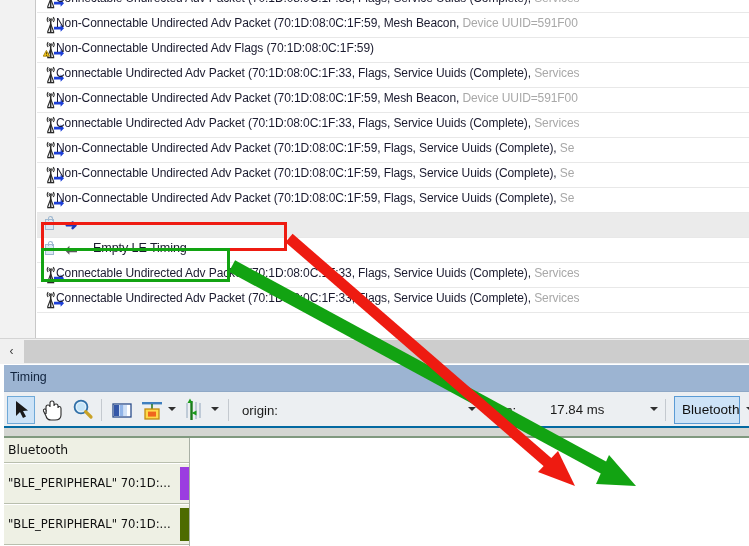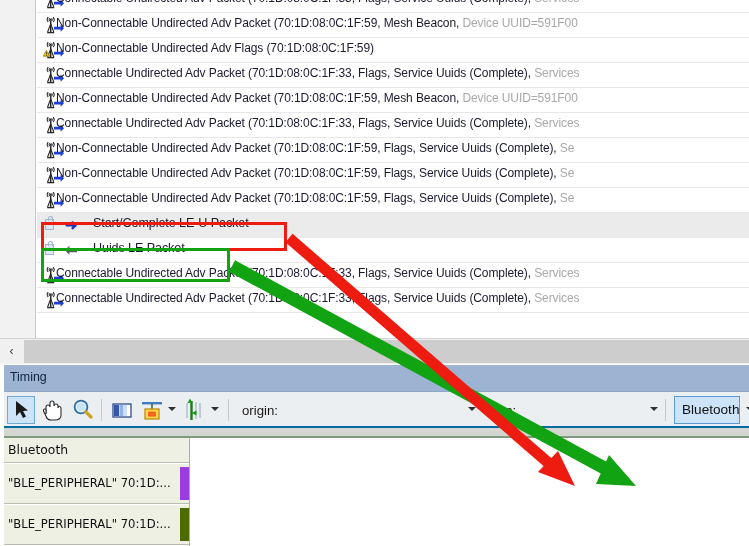--- a/index.html
+++ b/index.html
@@ -453,26 +453,25 @@
               <line x1="7.7" y1="9" x2="4.6" y2="17" stroke="#2a2a2a" stroke-width="1.1"></line>
               <line x1="7.7" y1="9" x2="10.8" y2="17" stroke="#2a2a2a" stroke-width="1.1"></line>
               <path d="M11 11.8 L17.6 11.8 L17.6 9.6 L21 13.2 L17.6 16.8 L17.6 14.6 L11 14.6 Z" fill="#1c3fd8"></path>
             </svg>
           </div>
           <div class="row-text"><span>Non-Connectable Undirected Adv Packet (70:1D:08:0C:1F:59, Flags, Service Uuids (Complete), </span><span class="dim">Se</span></div>
         </div>
         <div class="row lepkt sel" style="position: absolute; left: 0px; right: 0px; top: 213px;">
           <div class="lepkt-lock"></div>
           <div class="lepkt-arrow tx">➜</div>
-          <div class="row-text"><span>Start/Complete LE-U Packet</span></div>
         </div>
         <div class="row lepkt" style="position: absolute; left: 0px; right: 0px; top: 238px;">
           <div class="lepkt-lock"></div>
           <div class="lepkt-arrow rx">⬅</div>
-          <div class="row-text"><span>Uuids LE Packet</span></div>
+          <div class="row-text"><span>Empty LE Timing</span></div>
         </div>
         <div class="row" style="position: absolute; left: 0px; right: 0px; top: 263px;">
           <div class="row-icon">
             <svg class="ant" width="22" height="21" viewBox="0 0 22 21">
               <path d="M5.2 2.2 Q3.2 4.6 5.2 7.0" stroke="#2a2a2a" stroke-width="1.1" fill="none"></path>
               <path d="M10.2 2.2 Q12.2 4.6 10.2 7.0" stroke="#2a2a2a" stroke-width="1.1" fill="none"></path>
               <path d="M6.6 3.3 Q5.5 4.7 6.6 6.1" stroke="#2a2a2a" stroke-width="1" fill="none"></path>
               <path d="M8.8 3.3 Q9.9 4.7 8.8 6.1" stroke="#2a2a2a" stroke-width="1" fill="none"></path>
               <circle cx="7.7" cy="4.7" r="1.1" fill="#2a2a2a"></circle>
               <line x1="7.7" y1="5.6" x2="7.7" y2="17" stroke="#2a2a2a" stroke-width="1.5"></line>
@@ -569,20 +568,23 @@
         </svg>
       </div>
       <div class="tb-caret" style="left:207px;"></div>
 
       <div class="tb-sep" style="left:224px;"></div>
 
       <div class="tb-label" style="left:238px;">origin:</div>
       <div class="tb-caret" style="left:464px;"></div>
 
       <div class="tb-label" style="left:480px;">span:</div>
+      <div class="tb-field" style="left:540px; width:100px; background:transparent;">
+        <span>17.84 ms</span>
+      </div>
       <div class="tb-caret" style="left:646px;"></div>
 
       <div class="tb-sep" style="left:661px;"></div>
 
       <div class="tb-combo" style="left:670px; width:66px;">
         <span>Bluetooth</span>
       </div>
       <div class="tb-caret" style="left:742px;"></div>
     </div>
 

